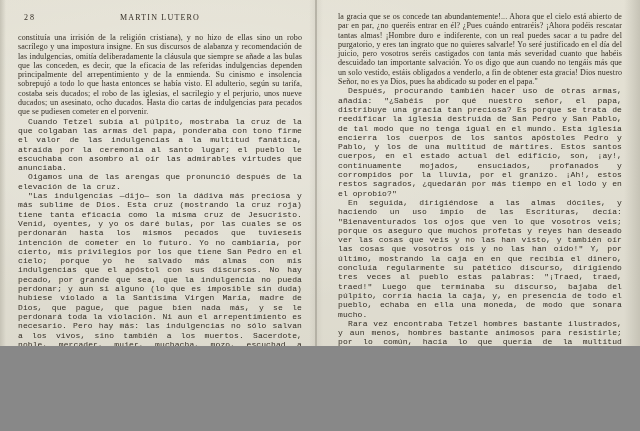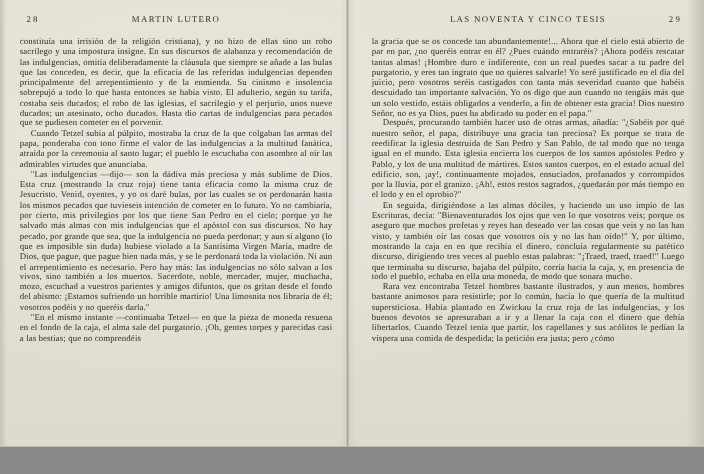--- a/index.html
+++ b/index.html
@@ -1,20 +1,20 @@
 <!DOCTYPE html>
 <html lang="es" style="--paper: #e9e6d9; --paper_edge: #c6c3b6; --gutter: #a39f93; --ink: #332d24;"><head>
 <meta charset="utf-8">
 <style>
   html, body { margin: 0; padding: 0; }
   body { background: #888; }
   .spread {
     position: relative;
     width: 640px;
-    height: 406px;
+    height: 346px;
     overflow: hidden;
     background: var(--paper, #e9e6d9);
     background-image:
       radial-gradient(ellipse at 30% 40%, rgba(255,255,255,0.25), rgba(0,0,0,0) 60%),
       linear-gradient(180deg, rgba(0,0,0,0.02), rgba(0,0,0,0.05));
     font-family: "Liberation Serif", "DejaVu Serif", serif;
     color: var(--ink, #332d24);
   }
   .shade { position: absolute; top: 0; height: 100%; }
   .shade-left {
@@ -53,48 +53,45 @@
     text-align: center;
     letter-spacing: 1.2px;
   }
   .page-body {
     font-size: 8px;
     line-height: 9.3px;
     text-align: justify;
     letter-spacing: 0.1px;
   }
   .page-body p { margin: 0; }
-  .page-body p.indent { text-indent: 10px; }
+  .page-body p.indent { text-indent: 10px; font-family: Liberation Mono, monospace; }
 </style>
 </head>
 <body>
 
 <div class="spread">
   <div class="shade shade-left"></div>
   <div class="shade shade-right"></div>
   <div class="gutter"></div>
 
   <section class="page page-left">
     <header class="running-header">
       <span class="page-number pn-left">28</span>
       <span class="running-title">MARTIN LUTERO</span>
     </header>
     <div class="page-body" id="left-body">
         <p>constituía una irrisión de la religión cristiana), y no hizo de ellas sino un robo sacrílego y una impostura insigne. En sus discursos de alabanza y recomendación de las indulgencias, omitía deliberadamente la cláusula que siempre se añade a las bulas que las conceden, es decir, que la eficacia de las referidas indulgencias dependen principalmente del arrepentimiento y de la enmienda. Su cinismo e insolencia sobrepujó a todo lo que hasta entonces se había visto. El adulterio, según su tarifa, costaba seis ducados; el robo de las iglesias, el sacrilegio y el perjurio, unos nueve ducados; un asesinato, ocho ducados. Hasta dio cartas de indulgencias para pecados que se pudiesen cometer en el porvenir.</p>
         <p class="indent">Cuando Tetzel subía al púlpito, mostraba la cruz de la que colgaban las armas del papa, ponderaba con tono firme el valor de las indulgencias a la multitud fanática, atraída por la ceremonia al santo lugar; el pueblo le escuchaba con asombro al oír las admirables virtudes que anunciaba.</p>
+        <p class="indent">Oigamos una de las arengas que pronunció después de la elevación de la cruz.</p>
         <p class="indent">"Las indulgencias —dijo— son la dádiva más preciosa y más sublime de Dios. Esta cruz (mostrando la cruz roja) tiene tanta eficacia como la misma cruz de Jesucristo. Venid, oyentes, y yo os daré bulas, por las cuales se os perdonarán hasta los mismos pecados que tuvieseis intención de cometer en lo futuro. Yo no cambiaría, por cierto, mis privilegios por los que tiene San Pedro en el cielo; porque yo he salvado más almas con mis indulgencias que el apóstol con sus discursos. No hay pecado, por grande que sea, que la indulgencia no pueda perdonar; y aun si alguno (lo que es imposible sin duda) hubiese violado a la Santísima Virgen María, madre de Dios, que pague, que pague bien nada más, y se le perdonará toda la violación. Ni aun el arrepentimiento es necesario. Pero hay más: las indulgencias no sólo salvan a los vivos, sino también a los muertos. Sacerdote, noble, mercader, mujer, muchacha, mozo, escuchad a vuestros parientes y amigos difuntos, que os gritan desde el fondo del abismo: ¡Estamos sufriendo un horrible martirio! Una limosnita nos libraría de él; vosotros podéis y no queréis darla."</p>
         <p class="indent">"En el mismo instante —continuaba Tetzel— en que la pieza de moneda resuena en el fondo de la caja, el alma sale del purgatorio. ¡Oh, gentes torpes y parecidas casi a las bestias; que no comprendéis</p>
       </div>
   </section>
 
   <section class="page page-right">
-    <header class="running-header">
-      <span class="running-title">LAS NOVENTA Y CINCO TESIS</span>
-      <span class="page-number pn-right">29</span>
-    </header>
     <div class="page-body" id="right-body">
         <p>la gracia que se os concede tan abundantemente!... Ahora que el cielo está abierto de par en par, ¿no queréis entrar en él? ¿Pues cuándo entraréis? ¡Ahora podéis rescatar tantas almas! ¡Hombre duro e indiferente, con un real puedes sacar a tu padre del purgatorio, y eres tan ingrato que no quieres salvarle! Yo seré justificado en el día del juicio, pero vosotros seréis castigados con tanta más severidad cuanto que habéis descuidado tan importante salvación. Yo os digo que aun cuando no tengáis más que un solo vestido, estáis obligados a venderlo, a fin de obtener esta gracia! Dios nuestro Señor, no es ya Dios, pues ha abdicado su poder en el papa."</p>
         <p class="indent">Después, procurando también hacer uso de otras armas, añadía: "¿Sabéis por qué nuestro señor, el papa, distribuye una gracia tan preciosa? Es porque se trata de reedificar la iglesia destruida de San Pedro y San Pablo, de tal modo que no tenga igual en el mundo. Esta iglesia encierra los cuerpos de los santos apóstoles Pedro y Pablo, y los de una multitud de mártires. Estos santos cuerpos, en el estado actual del edificio, son, ¡ay!, continuamente mojados, ensuciados, profanados y corrompidos por la lluvia, por el granizo. ¡Ah!, estos restos sagrados, ¿quedarán por más tiempo en el lodo y en el oprobio?"</p>
         <p class="indent">En seguida, dirigiéndose a las almas dóciles, y haciendo un uso impío de las Escrituras, decía: "Bienaventurados los ojos que ven lo que vosotros veis; porque os aseguro que muchos profetas y reyes han deseado ver las cosas que veis y no las han visto, y también oír las cosas que vosotros oís y no las han oído!" Y, por último, mostrando la caja en en que recibía el dinero, concluía regularmente su patético discurso, dirigiendo tres veces al pueblo estas palabras: "¡Traed, traed, traed!" Luego que terminaba su discurso, bajaba del púlpito, corría hacia la caja, y, en presencia de todo el pueblo, echaba en ella una moneda, de modo que sonara mucho.</p>
         <p class="indent">Rara vez encontraba Tetzel hombres bastante ilustrados, y aun menos, hombres bastante animosos para resistirle; por lo común, hacía lo que quería de la multitud supersticiosa. Había plantado en Zwickau la cruz roja de las indulgencias, y los buenos devotos se apresuraban a ir y a llenar la caja con el dinero que debía libertarlos. Cuando Tetzel tenía que partir, los capellanes y sus acólitos le pedían la víspera una comida de despedida; la petición era justa; pero ¿cómo</p>
       </div>
   </section>
 </div>
 
 </body></html>

